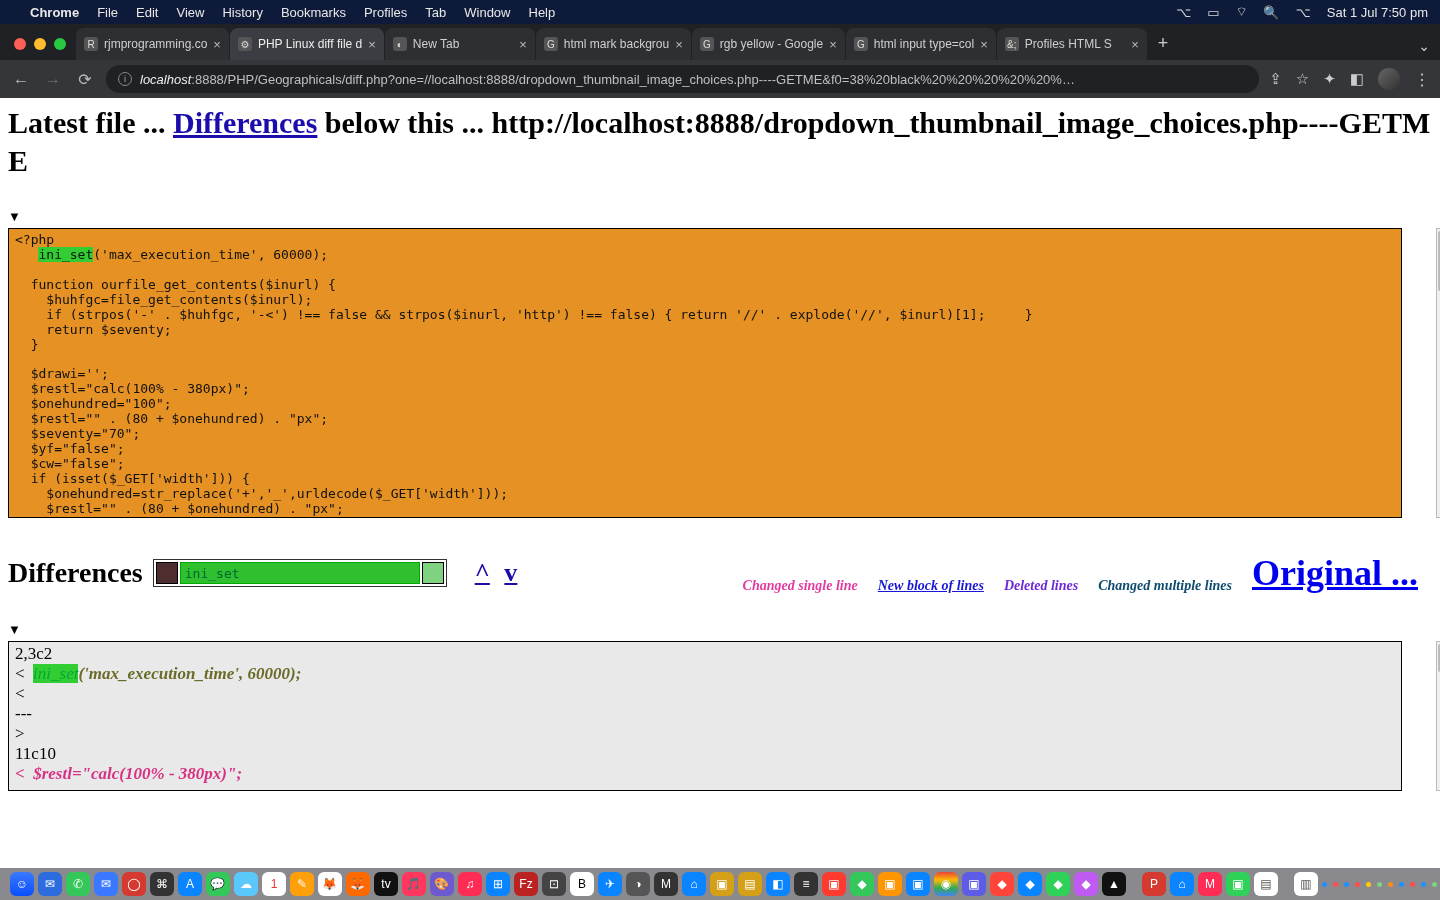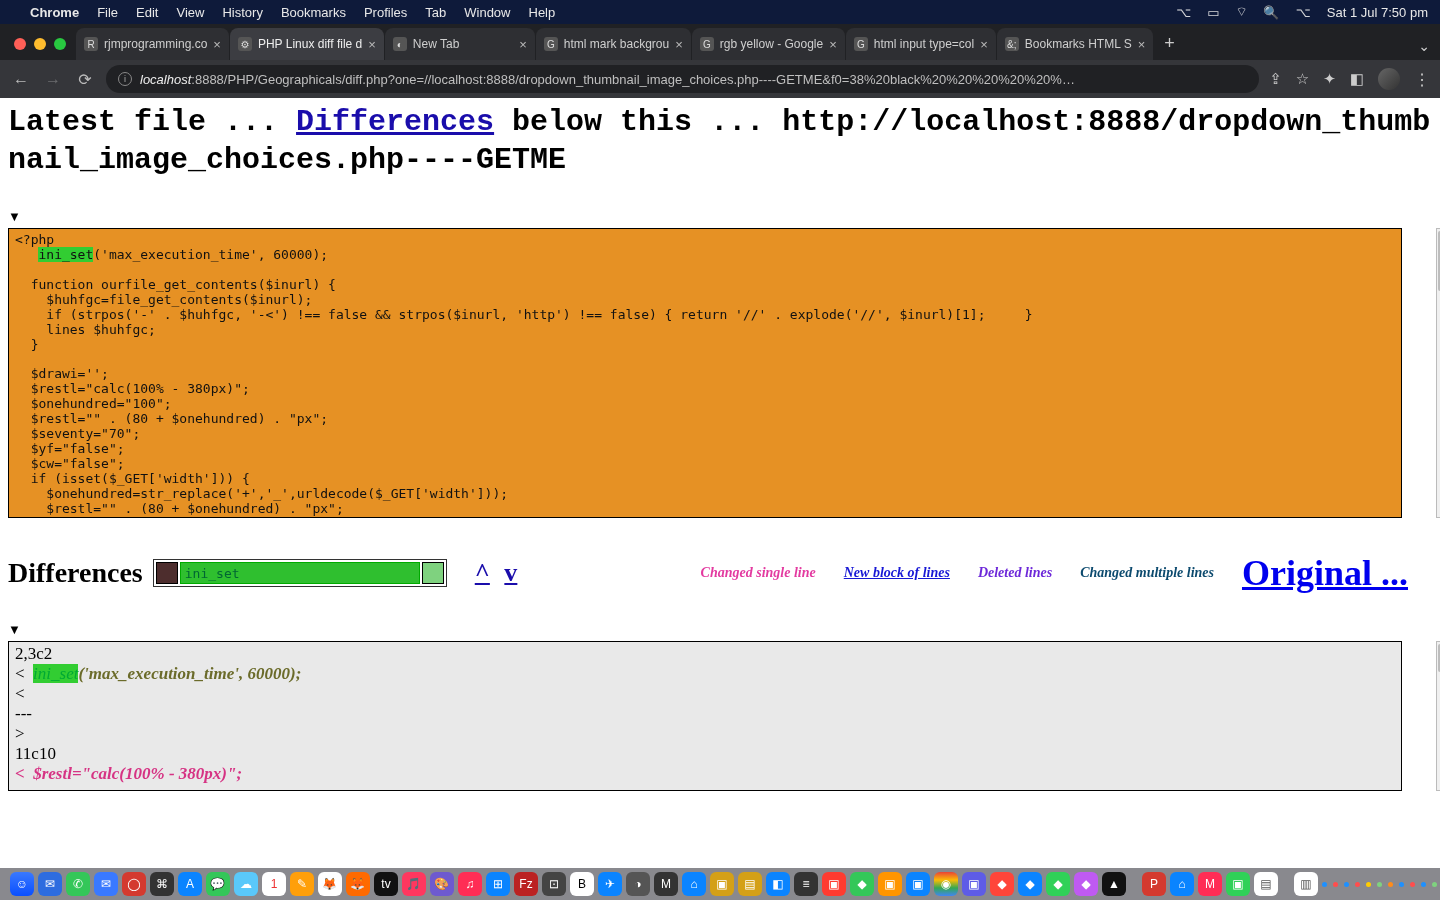--- a/index.html
+++ b/index.html
@@ -89,21 +89,21 @@
 
   
   .page {
     background: #fff;
     height: calc(900px - 24px - 36px - 38px - 32px);
     overflow: hidden;
     padding: 6px 8px 0 8px;
     position: relative;
   }
   .headline {
-    font-family: Liberation Mono, monospace;
+    font-family: Liberation Serif, serif;
     font-weight: 700;
     font-size: 30px;
     line-height: 1.25;
     word-break: break-all;
   }
   .headline a { color:#1a0dab; text-decoration:underline; }
 
   .details-caret { font-size: 13px; color:#000; margin-top: 30px; }
   .codebox {
     margin-top: 4px;
@@ -137,21 +137,21 @@
     display:flex; align-items:center; border:1px solid #333; height:28px;
   }
   .searchbox .sq1 { width:22px;height:22px;margin:2px;background:#4d2d2d;border:1px solid #000;}
   .searchbox input {
     width: 240px; height:22px; border:1px solid #0a0; background:#2fbf2f;
     color:#063; font-family: monospace; font-size:13px; padding:0 4px;
   }
   .searchbox .sq2 { width:22px;height:22px;margin:2px;background:#7fd27f;border:1px solid #000;}
   .navsym { margin-left:14px; font-size:26px; font-weight:700; }
   .navsym a { color:#1a0dab; text-decoration:underline; padding:0 4px;}
-  .legend { margin-left:auto; font-size:14px; display:flex; gap:28px; align-items:center; margin-right:24px;}
+  .legend { margin-left:auto; font-size:14px; display:flex; gap:20px; align-items:flex-end; margin-right:14px;}
   .lg { font-style:italic; font-weight:700; }
   .lg-pink { color:#e33aa0;} .lg-blue{color:#1717d5;text-decoration:underline;} .lg-orange{color:#6d28d9;} .lg-dark{color:#0c4a6e;}
   .orig { font-family:"Times New Roman",serif; font-size:36px; font-weight:700; text-decoration:underline; }
 
   .tooltip {
     position:absolute; left:350px; top: 610px;
     background:#474747; color:#eee; font-size:12px; padding:3px 8px; border-radius:3px;
   }
 
   .details-caret2 { font-size:13px; margin-top:28px; }
@@ -245,21 +245,21 @@
       <span class="title">rgb yellow - Google</span>
       <span class="close">×</span>
     </div>
     <div class="tab">
       <span class="favicon">G</span>
       <span class="title">html input type=col</span>
       <span class="close">×</span>
     </div>
     <div class="tab">
       <span class="favicon">&amp;;</span>
-      <span class="title">Bookmarks HTML S</span>
+      <span class="title">Profiles HTML S</span>
       <span class="close">×</span>
     </div>
     <span class="newtab">+</span>
     <span class="tab-overflow">⌄</span>
   </div>
 
   <div class="toolbar">
     <span class="nav-btn">←</span>
     <span class="nav-btn" style="opacity:.4">→</span>
     <span class="nav-btn">⟳</span>
@@ -284,21 +284,21 @@
   </div>
 
   <div class="details-caret">▼</div>
   <div style="position:relative;">
     <div class="codebox"><span>&lt;?php</span>
    <span class="hl">ini_set</span><span>('max_execution_time', 60000);</span>
 
 <span>  function ourfile_get_contents($inurl) {</span>
 <span>    $huhfgc=file_get_contents($inurl);</span>
 <span>    if (strpos('-' . $huhfgc, '-&lt;') !== false &amp;&amp; strpos($inurl, 'http') !== false) { return '//' . explode('//', $inurl)[1];     }</span>
-<span>    lines $huhfgc;</span>
+<span>    return $seventy;</span>
 <span>  }</span>
 
 <span>  $drawi='';</span>
 <span>  $restl="calc(100% - 380px)";</span>
 <span>  $onehundred="100";</span>
 <span>  $restl="" . (80 + $onehundred) . "px";</span>
 <span>  $seventy="70";</span>
 <span>  $yf="false";</span>
 <span>  $cw="false";</span>
 <span>  if (isset($_GET['width'])) {</span>

